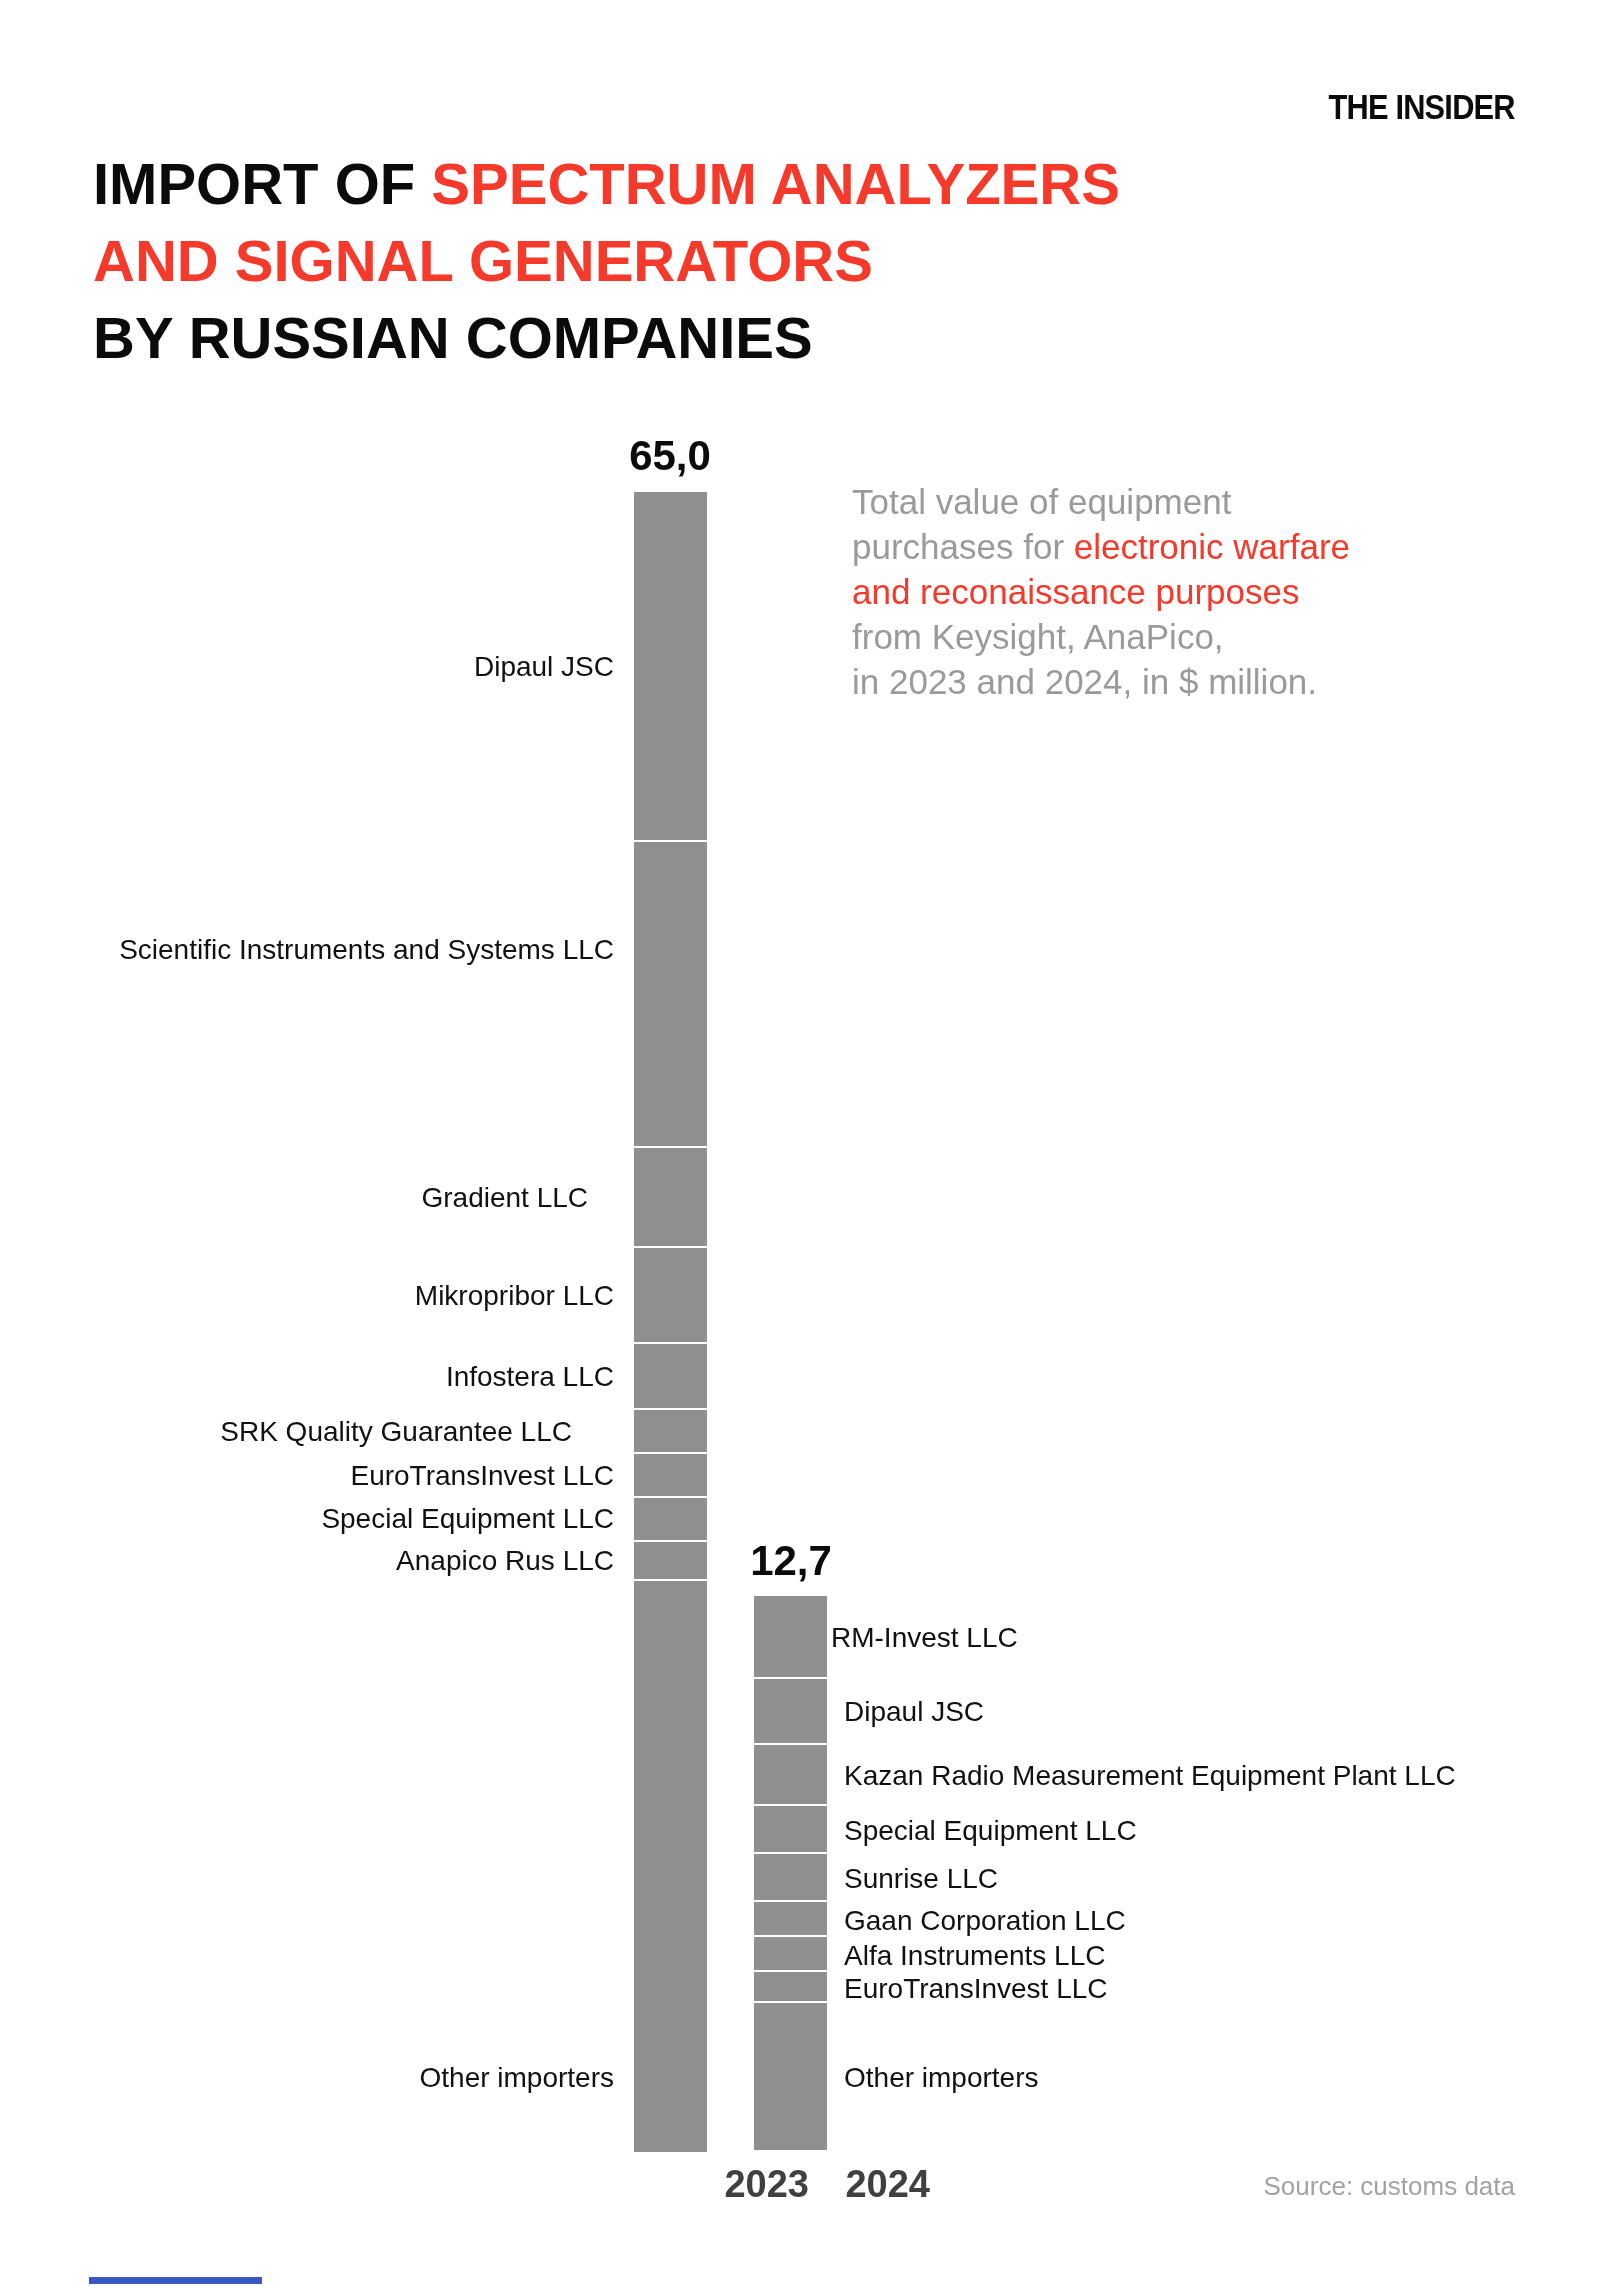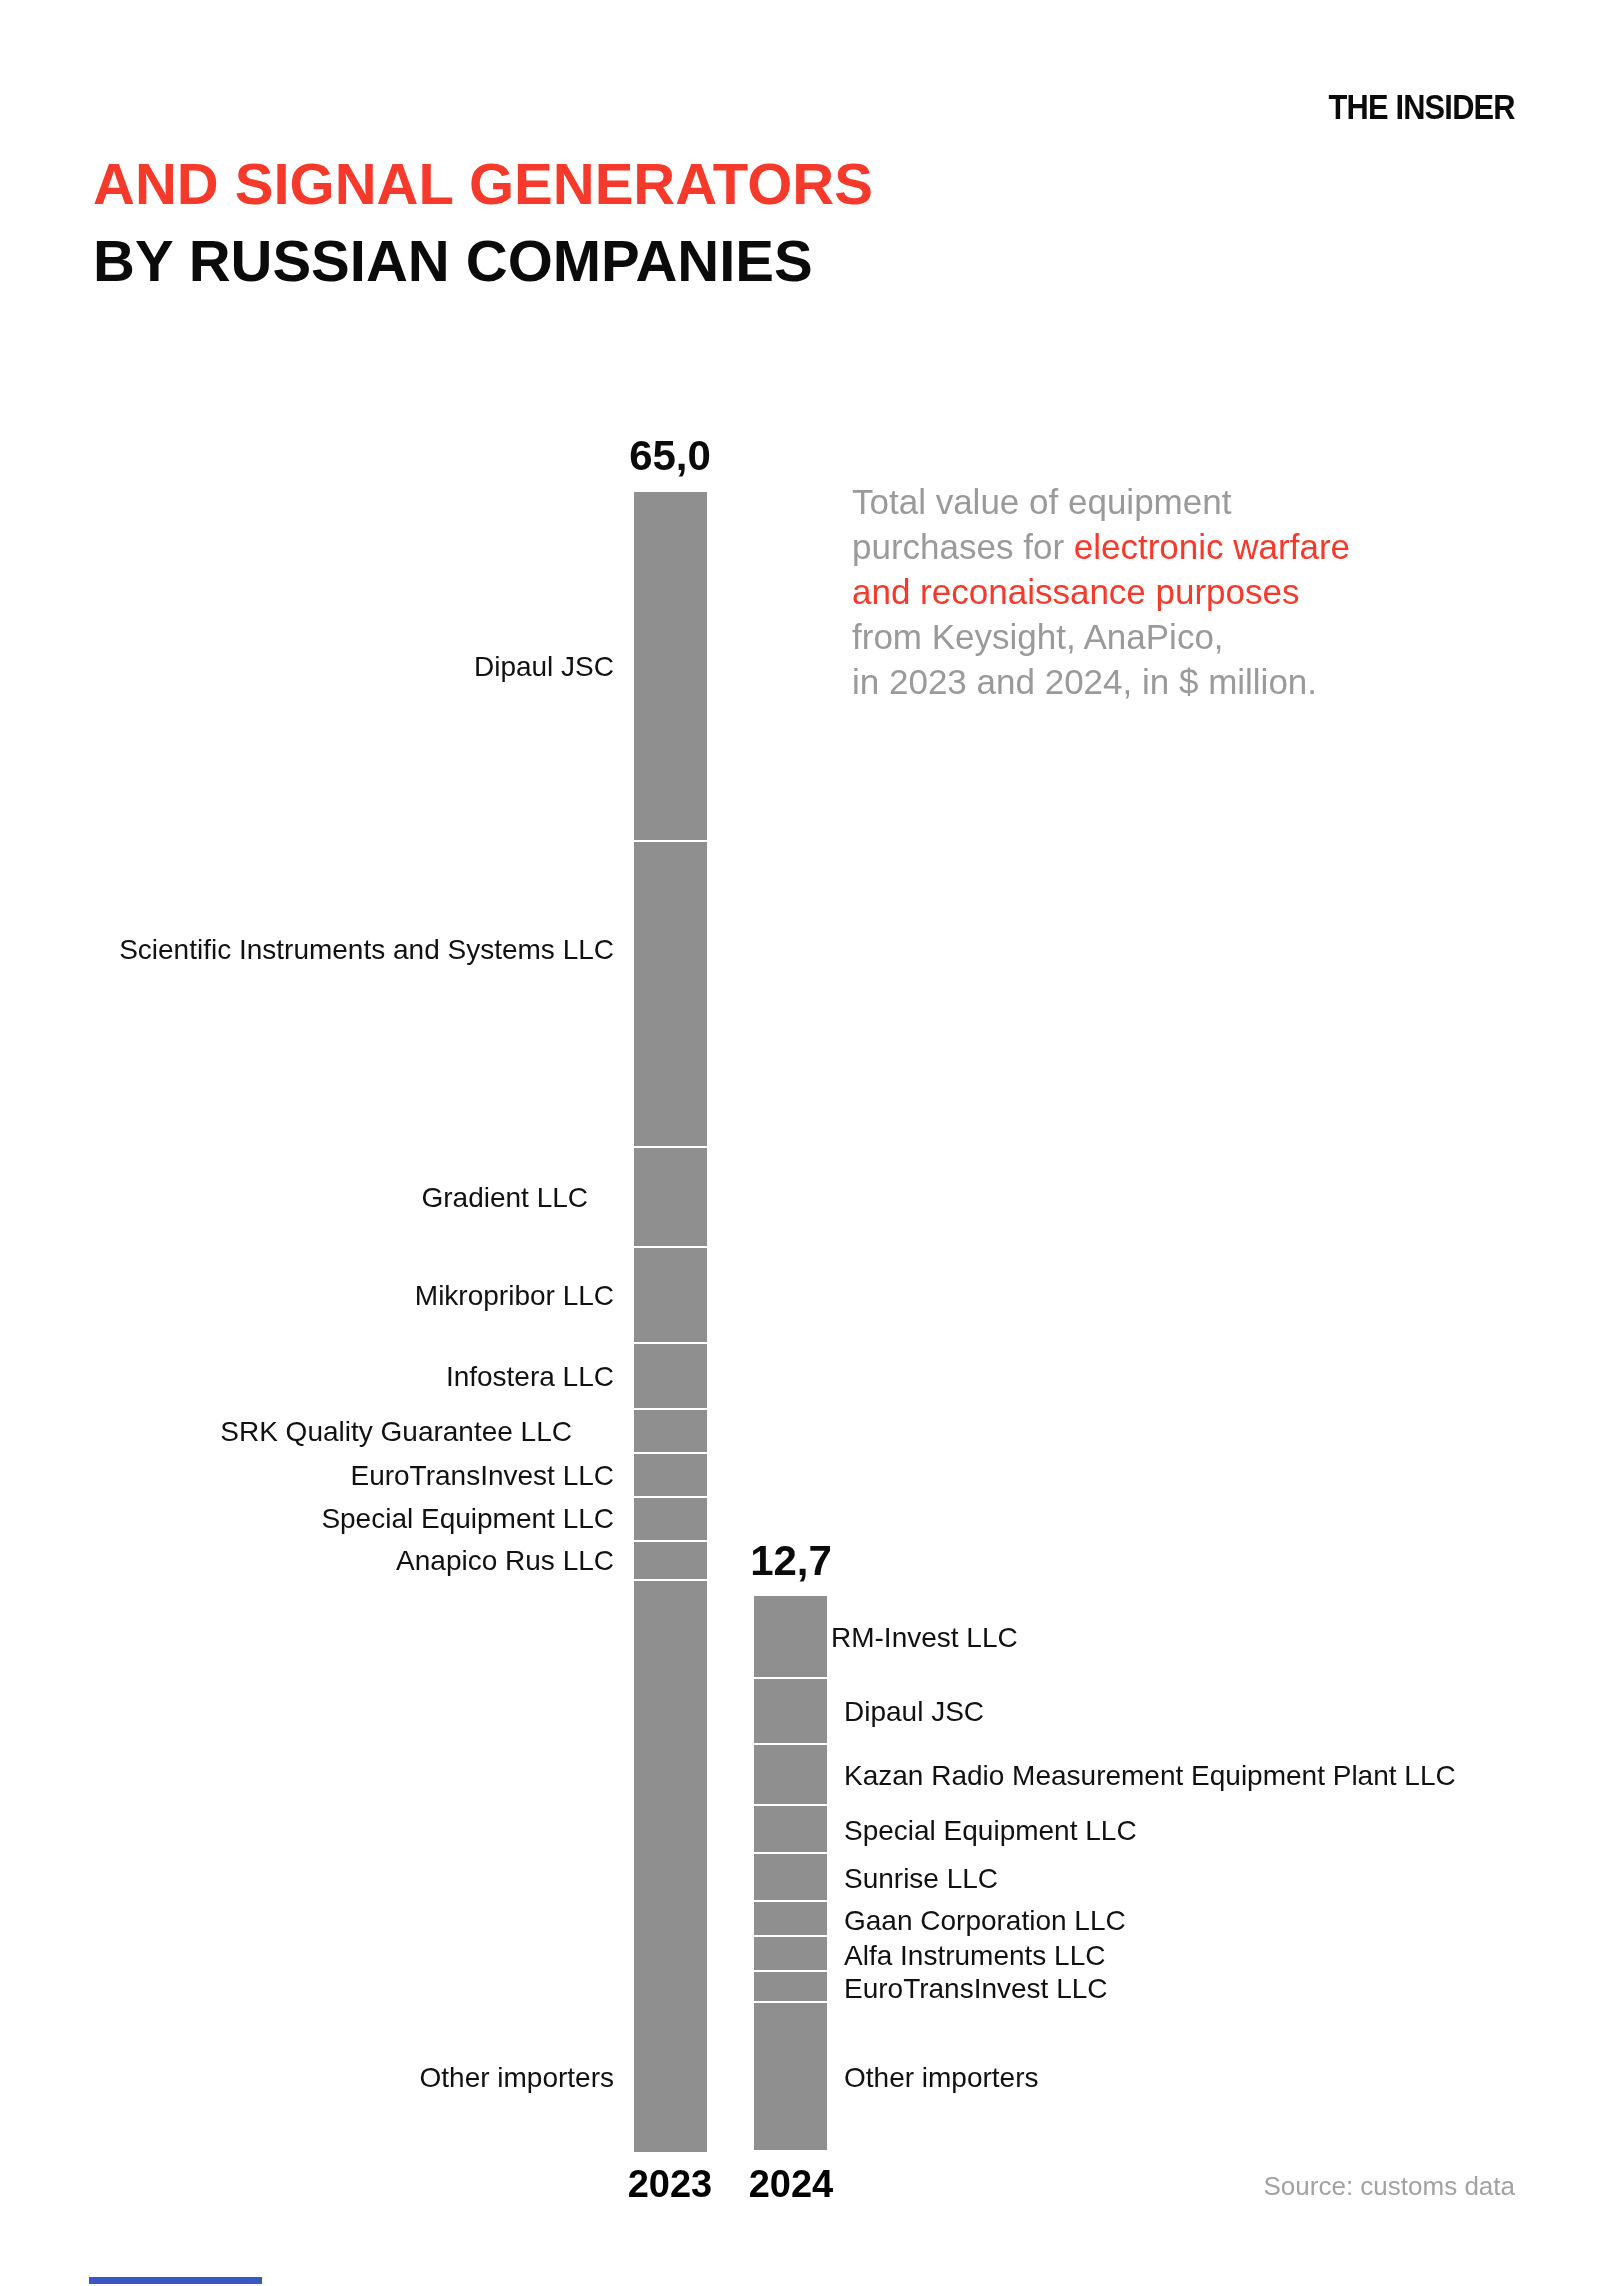--- a/index.html
+++ b/index.html
@@ -12,32 +12,33 @@
          font-weight:700;white-space:nowrap;}
   .desc{position:absolute;left:852px;top:479px;font-size:35px;line-height:45px;
         white-space:nowrap;}
   .chart{position:absolute;left:0;top:0;width:100%;height:100%;}
   .bar{position:absolute;}
   .seg{box-sizing:border-box;border-bottom:2.8px solid #ffffff;}
   .seg:last-child{border-bottom:none;}
   .big-num{position:absolute;font-weight:700;font-size:42px;line-height:43px;
            text-align:center;color:#0b0b0b;}
   .year{position:absolute;font-weight:700;font-size:38px;line-height:41px;
-        text-align:center;color:#000000;}
+        text-align:right;color:#404040;}
   .lab{position:absolute;font-size:28px;line-height:39px;color:#111111;white-space:nowrap;}
   .lab.left{text-align:right;}
   .source{position:absolute;top:2171px;right:92px;font-size:26px;color:#a2a2a2;}
   .accent{position:absolute;left:89px;top:2277px;width:173px;height:6.5px;background:#3a57c4;}
 </style>
 </head>
 <body>
 
 <div class="page">
   <div class="logo">THE INSIDER</div>
   <div class="title" id="title">
+      <div><span style="color: rgb(11, 11, 11);">IMPORT OF </span><span style="color: rgb(245, 57, 43);">SPECTRUM ANALYZERS</span></div>
       <div><span style="color: rgb(245, 57, 43);">AND SIGNAL GENERATORS</span></div>
       <div><span style="color: rgb(11, 11, 11);">BY RUSSIAN COMPANIES</span></div>
     </div>
   <div class="desc" id="desc">
       <div><span style="color: rgb(154, 154, 154);">Total value of equipment</span></div>
       <div><span style="color: rgb(154, 154, 154);">purchases for </span><span style="color: rgb(245, 57, 43);">electronic warfare</span></div>
       <div><span style="color: rgb(245, 57, 43);">and reconaissance purposes</span></div>
       <div><span style="color: rgb(154, 154, 154);">from Keysight, AnaPico,</span></div>
       <div><span style="color: rgb(154, 154, 154);">in 2023 and 2024, in $ million.</span></div>
     </div>

